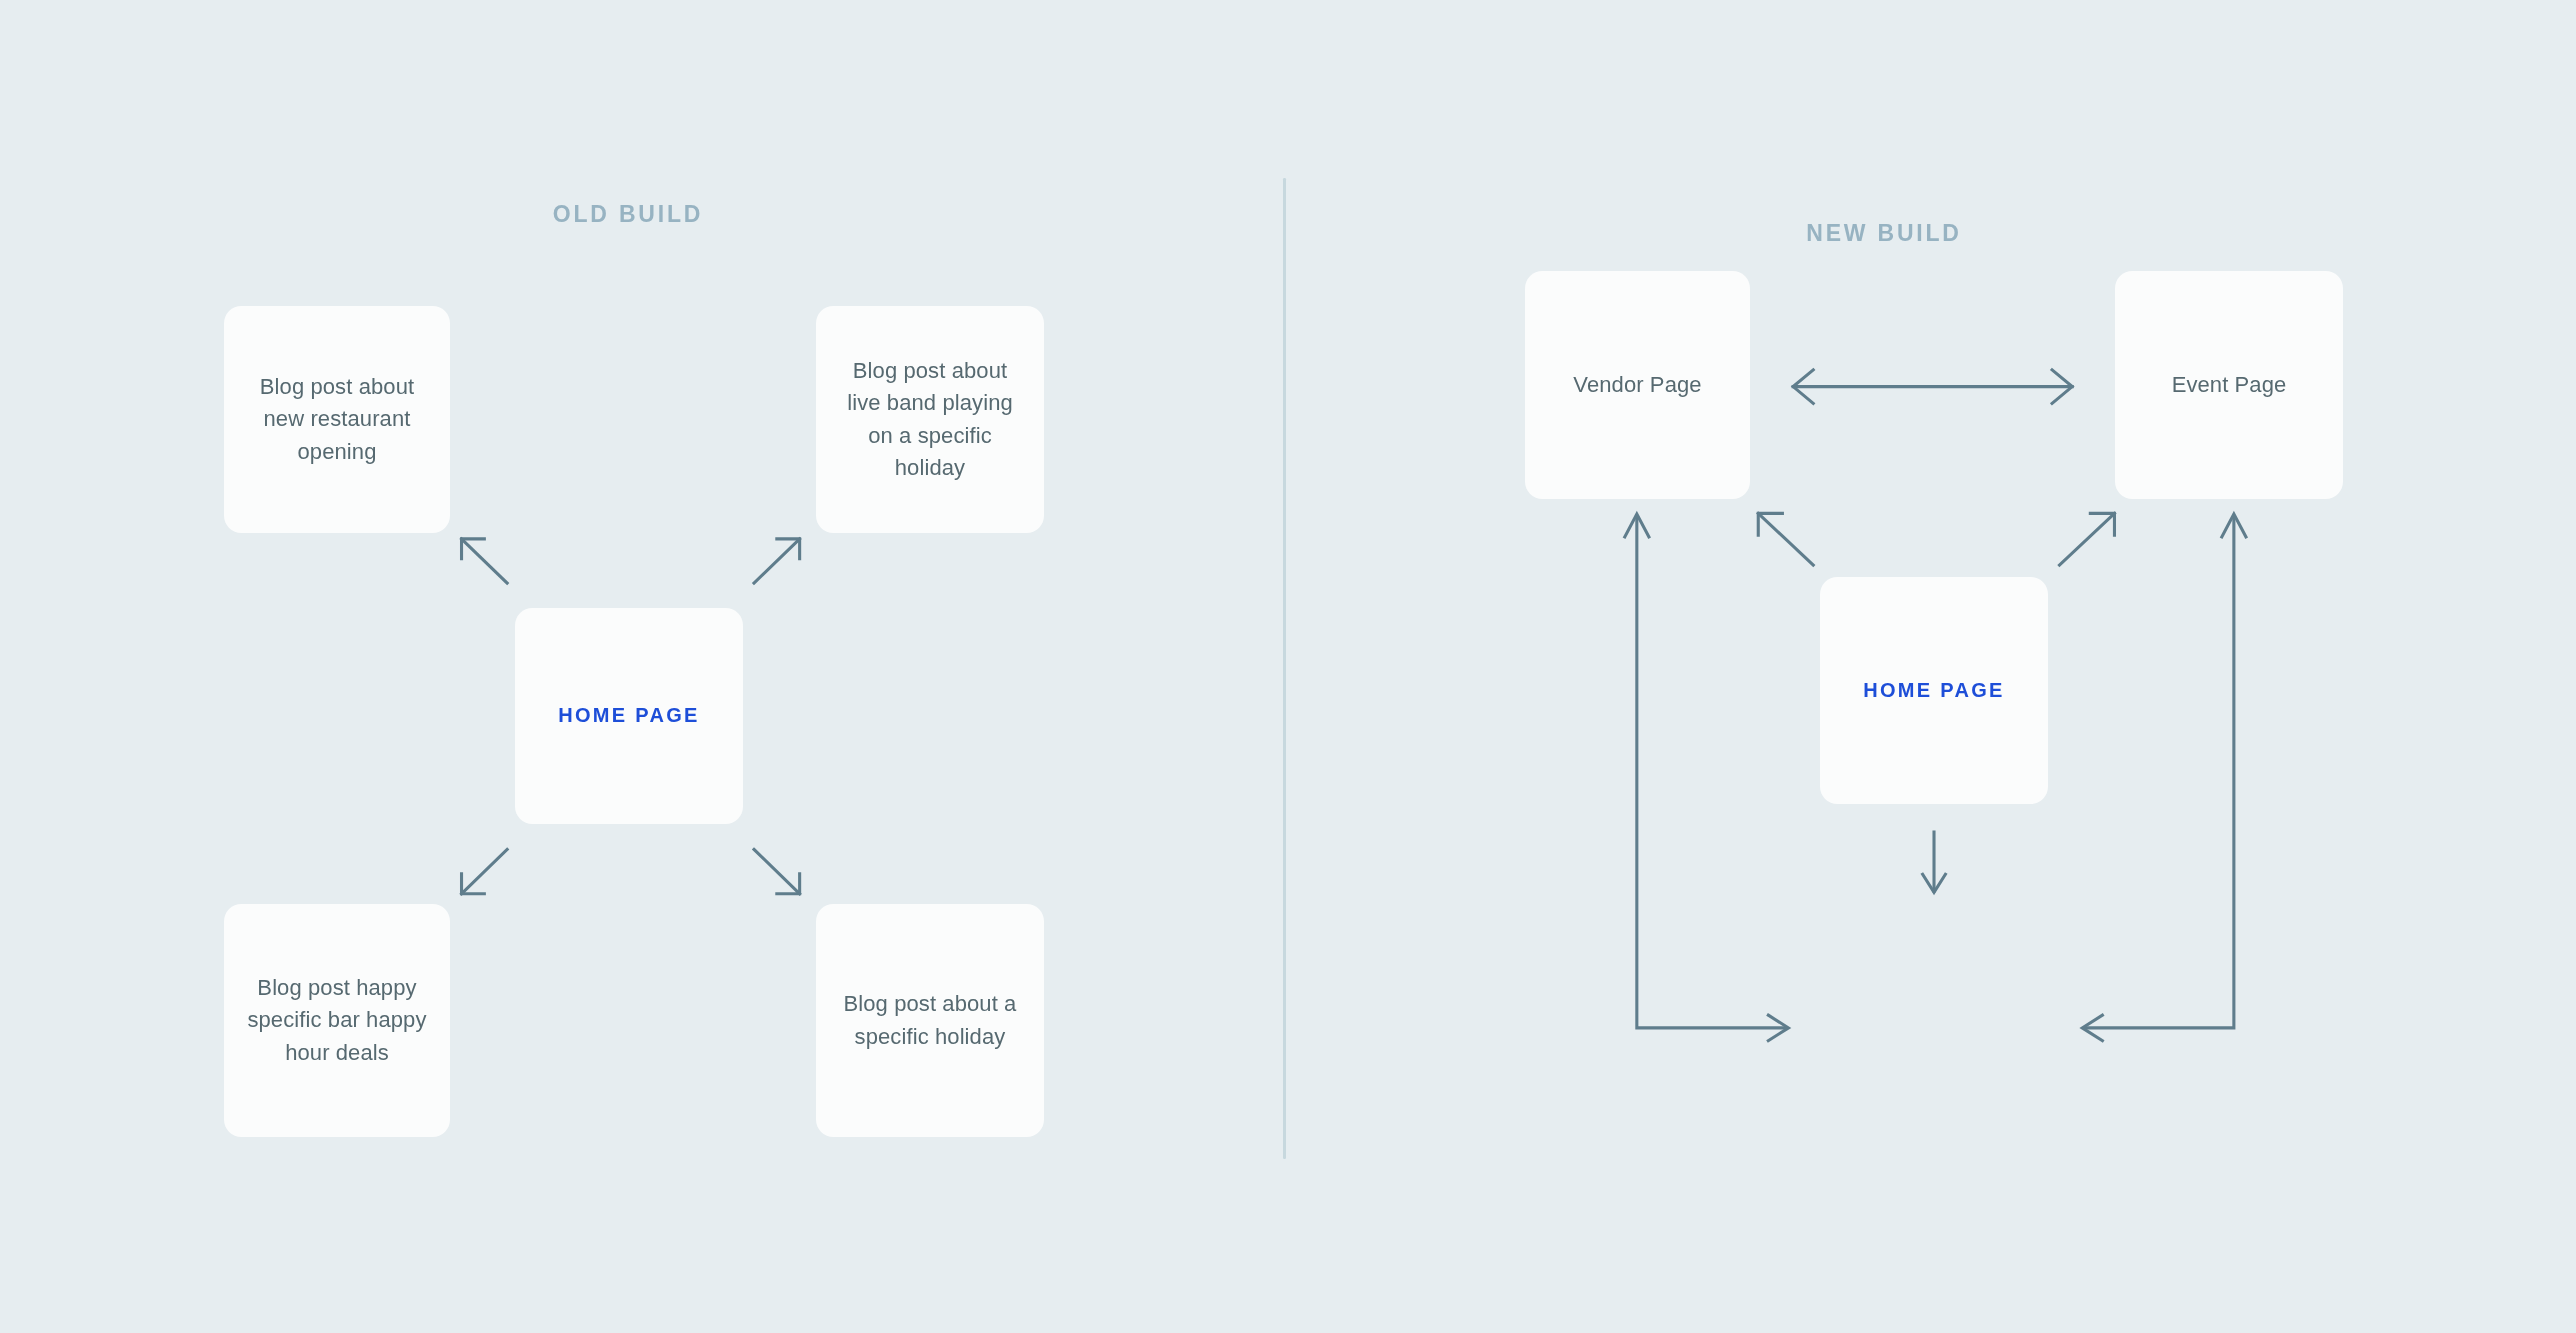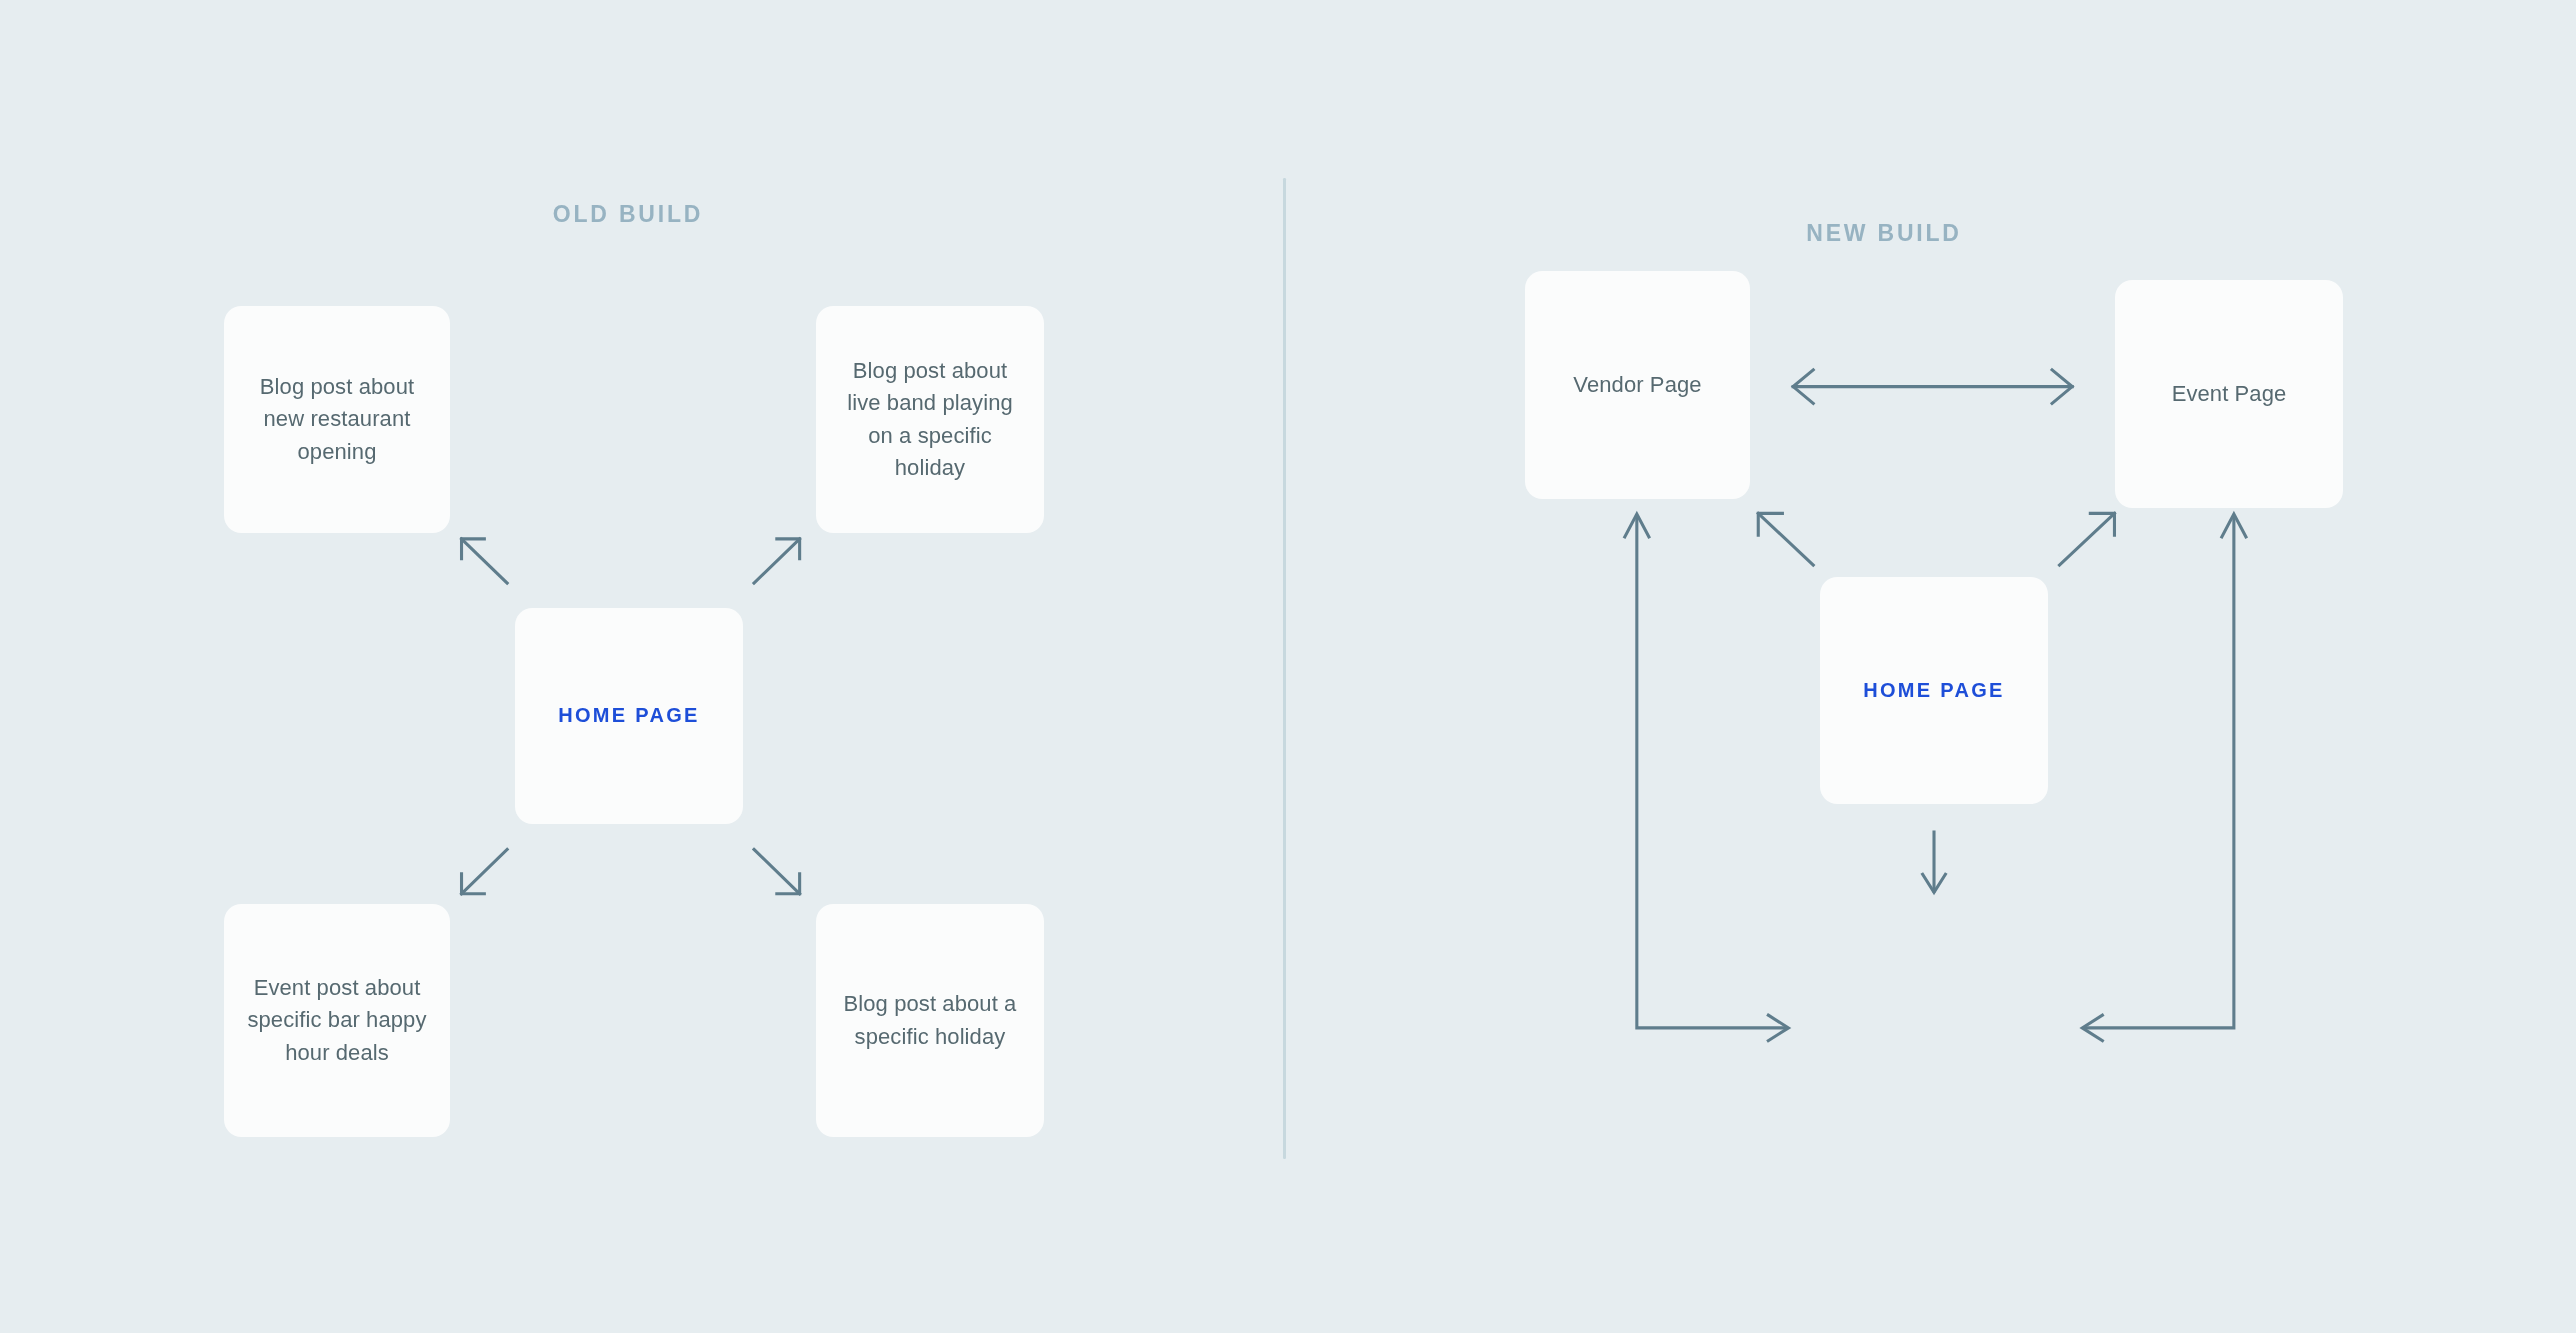--- a/index.html
+++ b/index.html
@@ -148,32 +148,32 @@
 
   <div class="card" style="left:224px; top:306px; width:226px; height:227px;">
     <span class="card-label">Blog post about new restaurant opening</span>
   </div>
 
   <div class="card" style="left:515px; top:608px; width:228px; height:216px;">
     <span class="card-label emph">HOME PAGE</span>
   </div>
 
   <div class="card" style="left:224px; top:904px; width:226px; height:233px;">
-    <span class="card-label">Event post about specific bar happy hour deals</span>
+    <span class="card-label">Blog post happy specific bar happy hour deals</span>
   </div>
 
   <div class="card" style="left:816px; top:904px; width:228px; height:233px;">
     <span class="card-label">Blog post about a specific holiday</span>
   </div>
 
   <div class="card" style="left:1525px; top:271px; width:225px; height:228px;">
     <span class="card-label">Vendor Page</span>
   </div>
 
-  <div class="card" style="left:2115px; top:280px; width:228px; height:228px;">
+  <div class="card" style="left:2115px; top:271px; width:228px; height:228px;">
     <span class="card-label">Event Page</span>
   </div>
 
   <div class="card" style="left:1820px; top:577px; width:228px; height:227px;">
     <span class="card-label emph">HOME PAGE</span>
   </div>
 
 
 </div>
 

